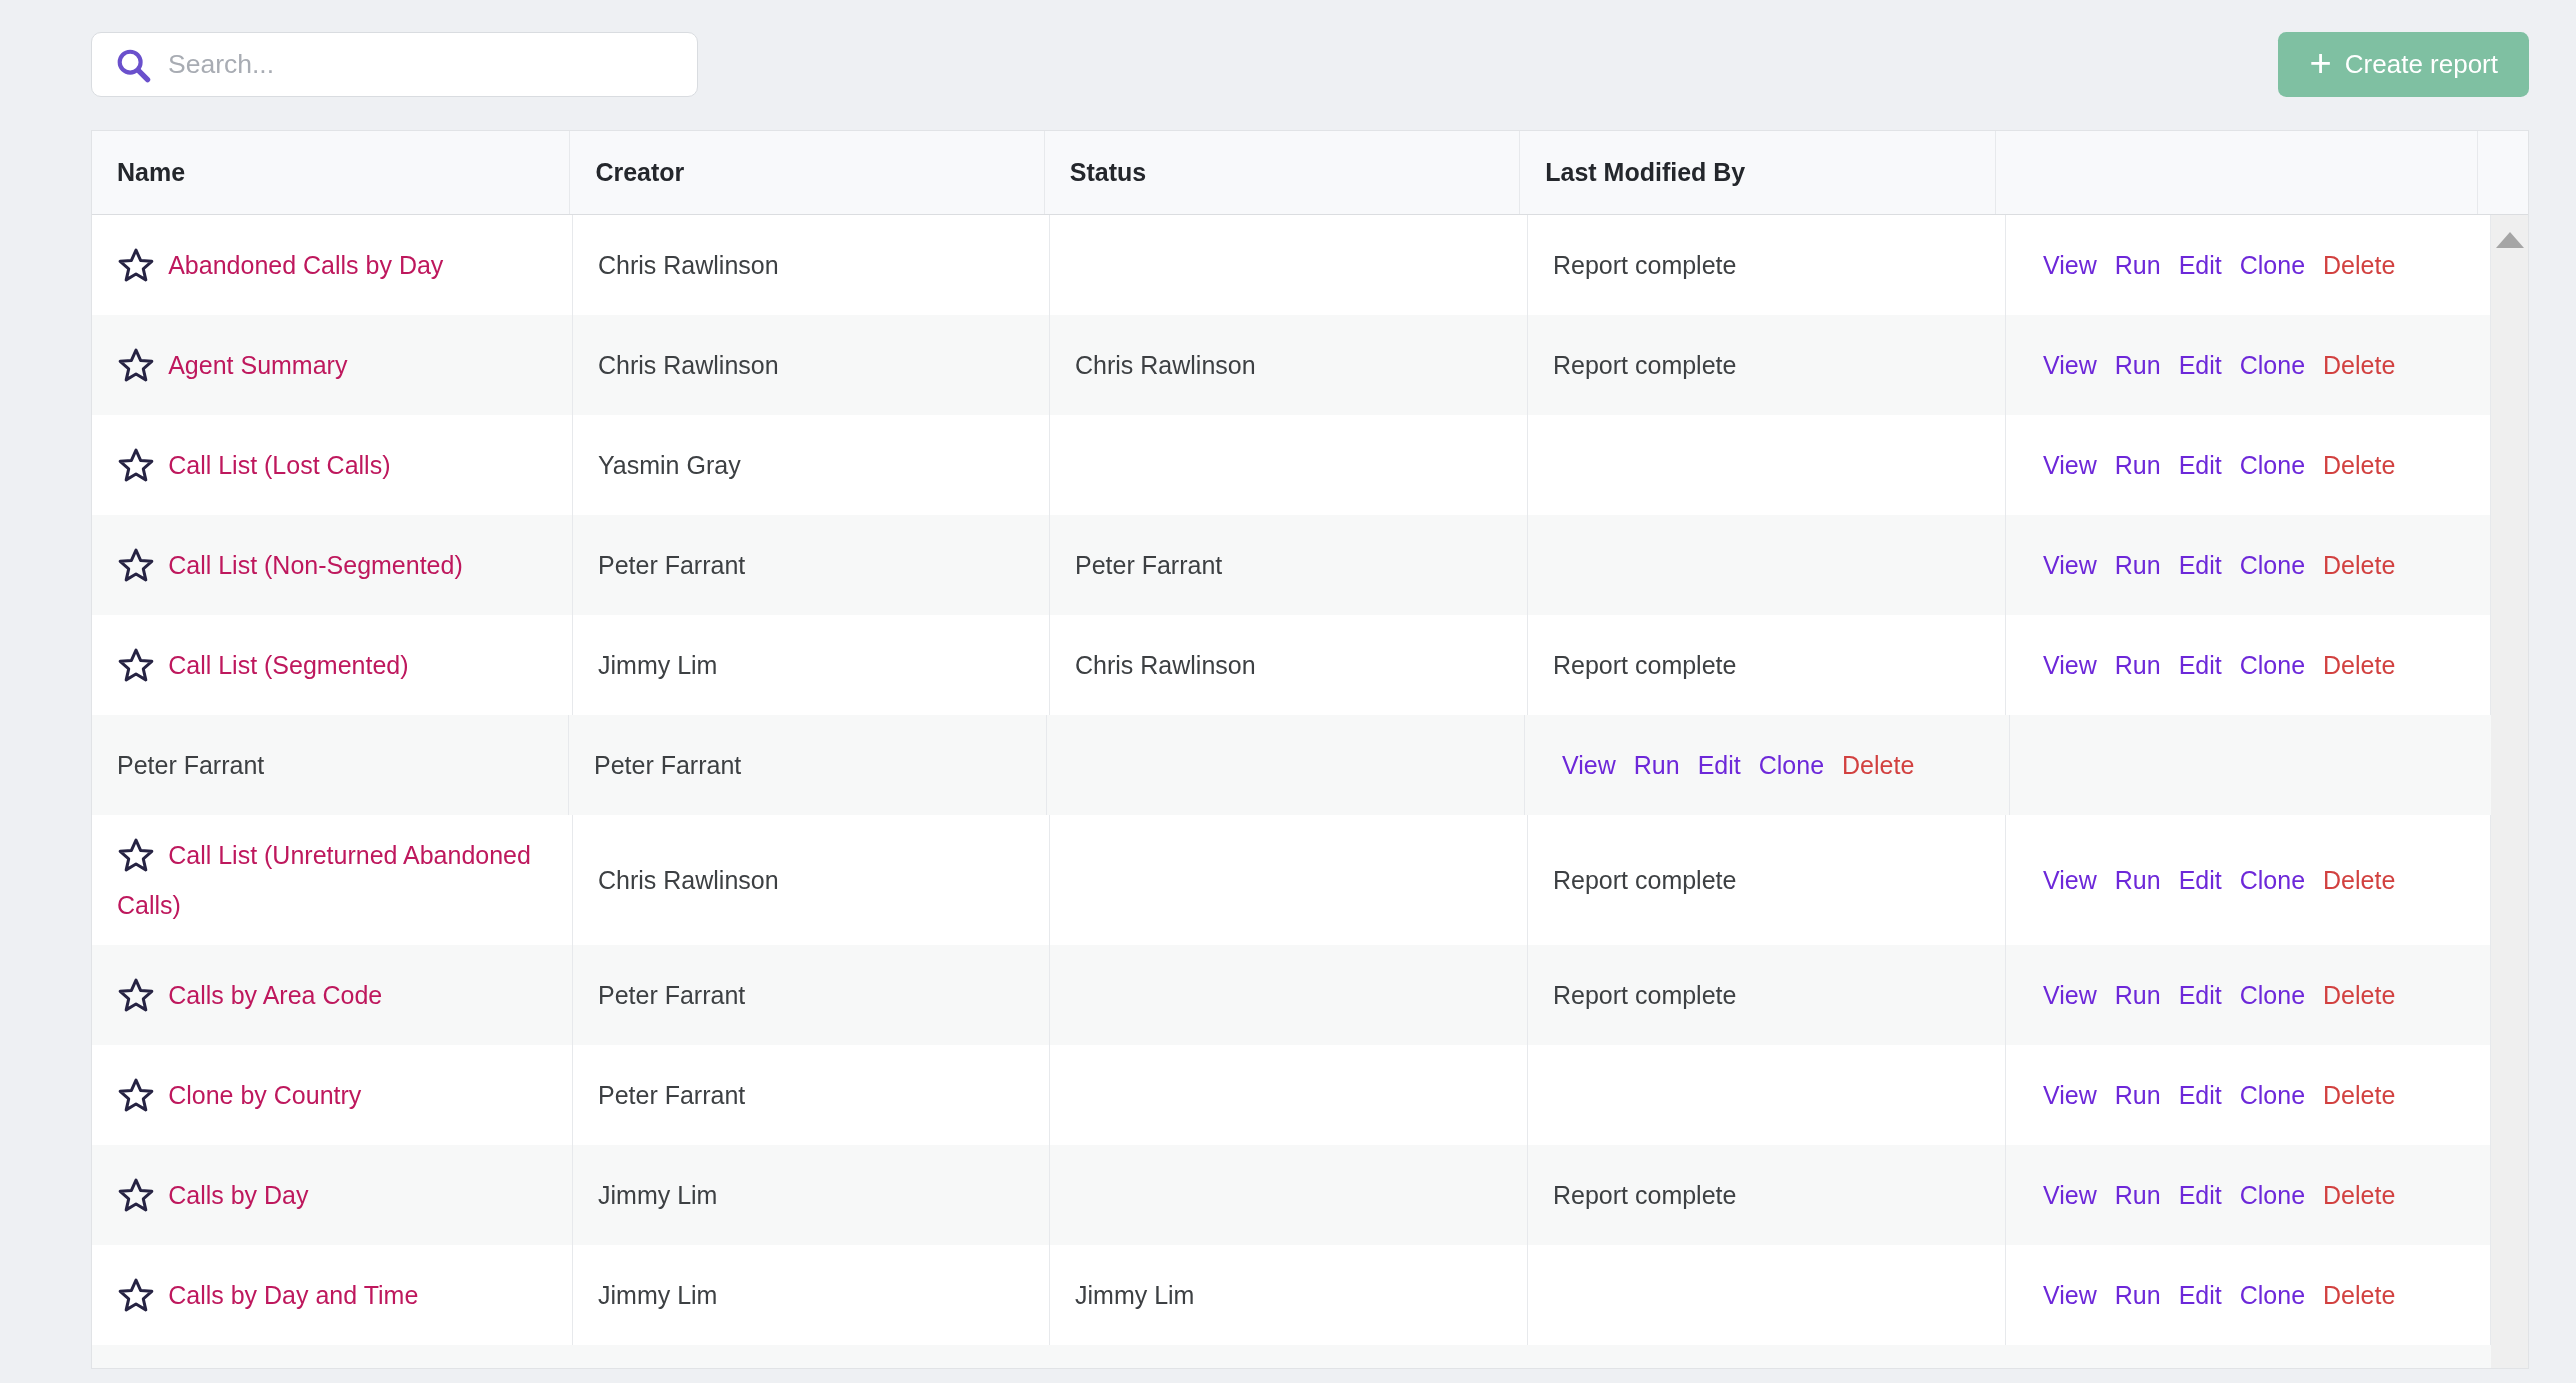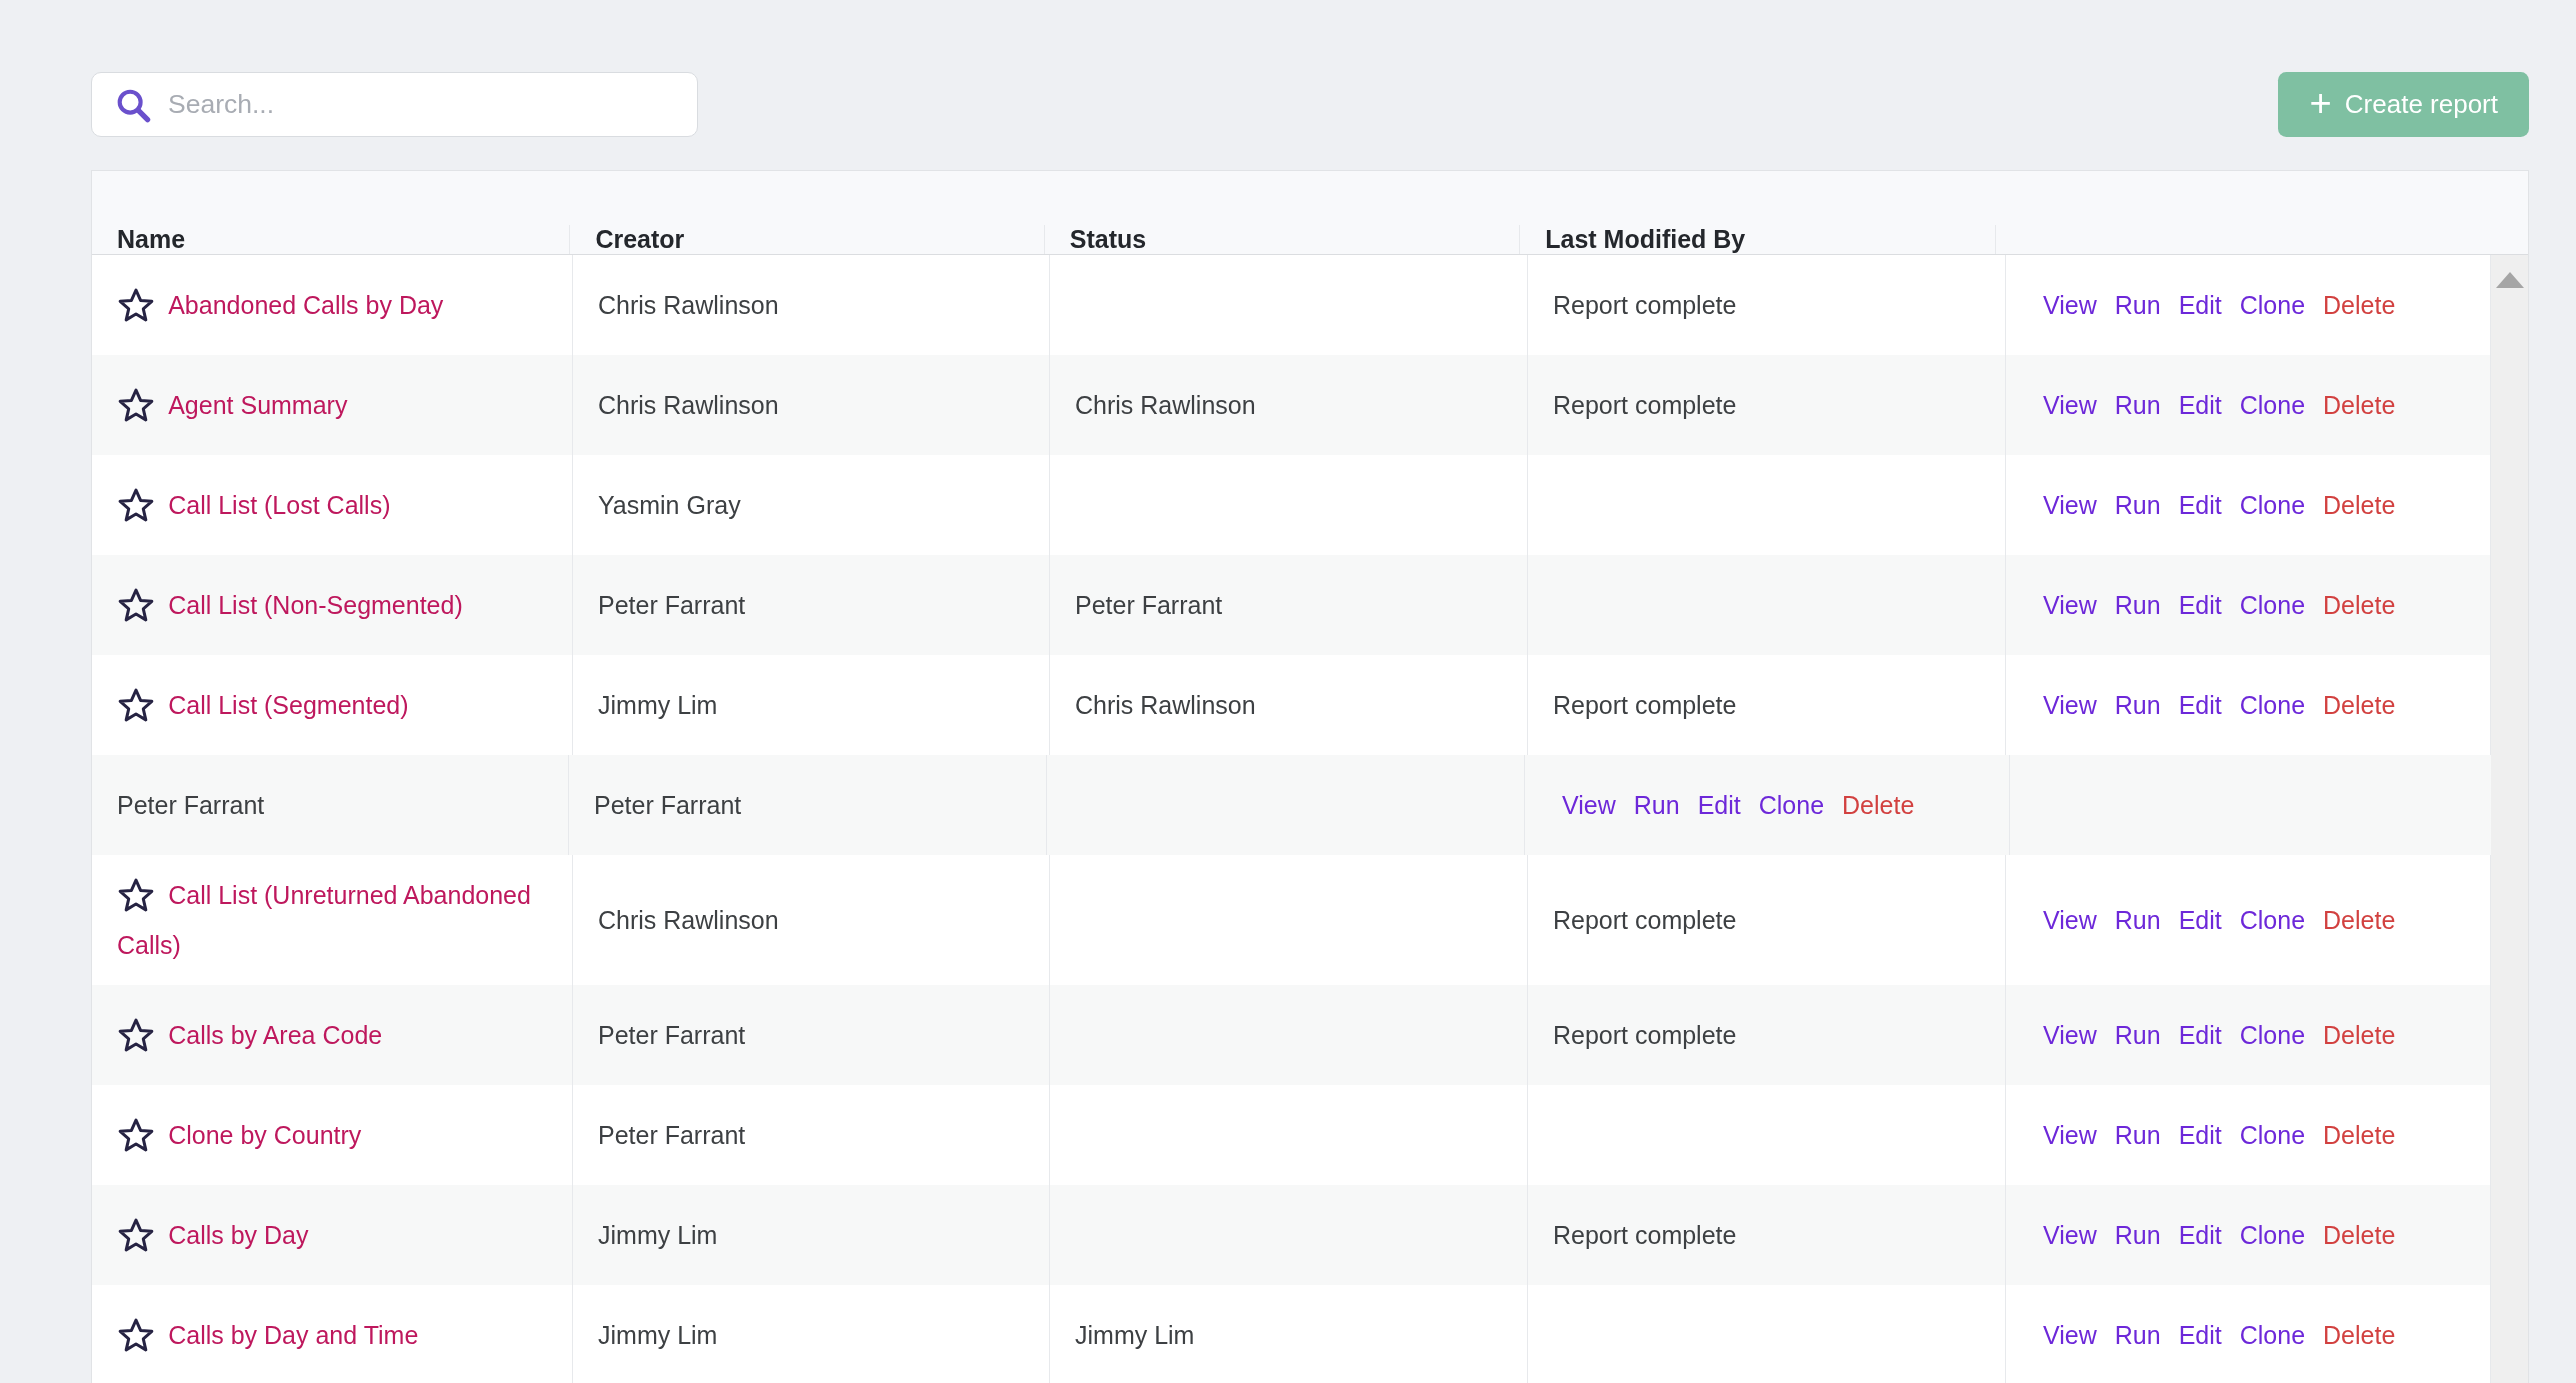--- a/index.html
+++ b/index.html
@@ -7,21 +7,21 @@
   body {
     background:#eef0f3;
     font-family:"Liberation Sans","DejaVu Sans",sans-serif;
     color:#3d4043;
     font-size:25px;
   }
 
   
   .toolbar {
     display:flex; justify-content:space-between; align-items:flex-start;
-    padding:72px 47px 0 91px;
+    padding:32px 47px 0 91px;
   }
   .search-wrap { position:relative; width:607px; height:65px; }
   .search-input {
     width:100%; height:100%;
     background:#ffffff;
     border:1.7px solid #d9dce0;
     border-radius:10px;
     padding:0 20px 0 76px;
     font-size:26.5px;
     font-family:"Liberation Sans","DejaVu Sans",sans-serif;
@@ -53,21 +53,20 @@
     border:1.7px solid #e1e3e6;
     overflow:hidden;
     display:flex; flex-direction:column;
   }
   .thead {
     display:flex;
     background:#f8f9fb;
     border-bottom:1.7px solid #dbdde0;
     min-height:84px;
     flex:0 0 84px;
-    align-items:flex-end;
   }
   .th {
     display:flex; align-items:center;
     padding:0 25px;
     font-weight:700; color:#24272c; font-size:25px;
     border-right:1.7px solid #e7e9ec;
   }
   .th:last-child { border-right:none; }
 
   .c-name    { width:481px; }

